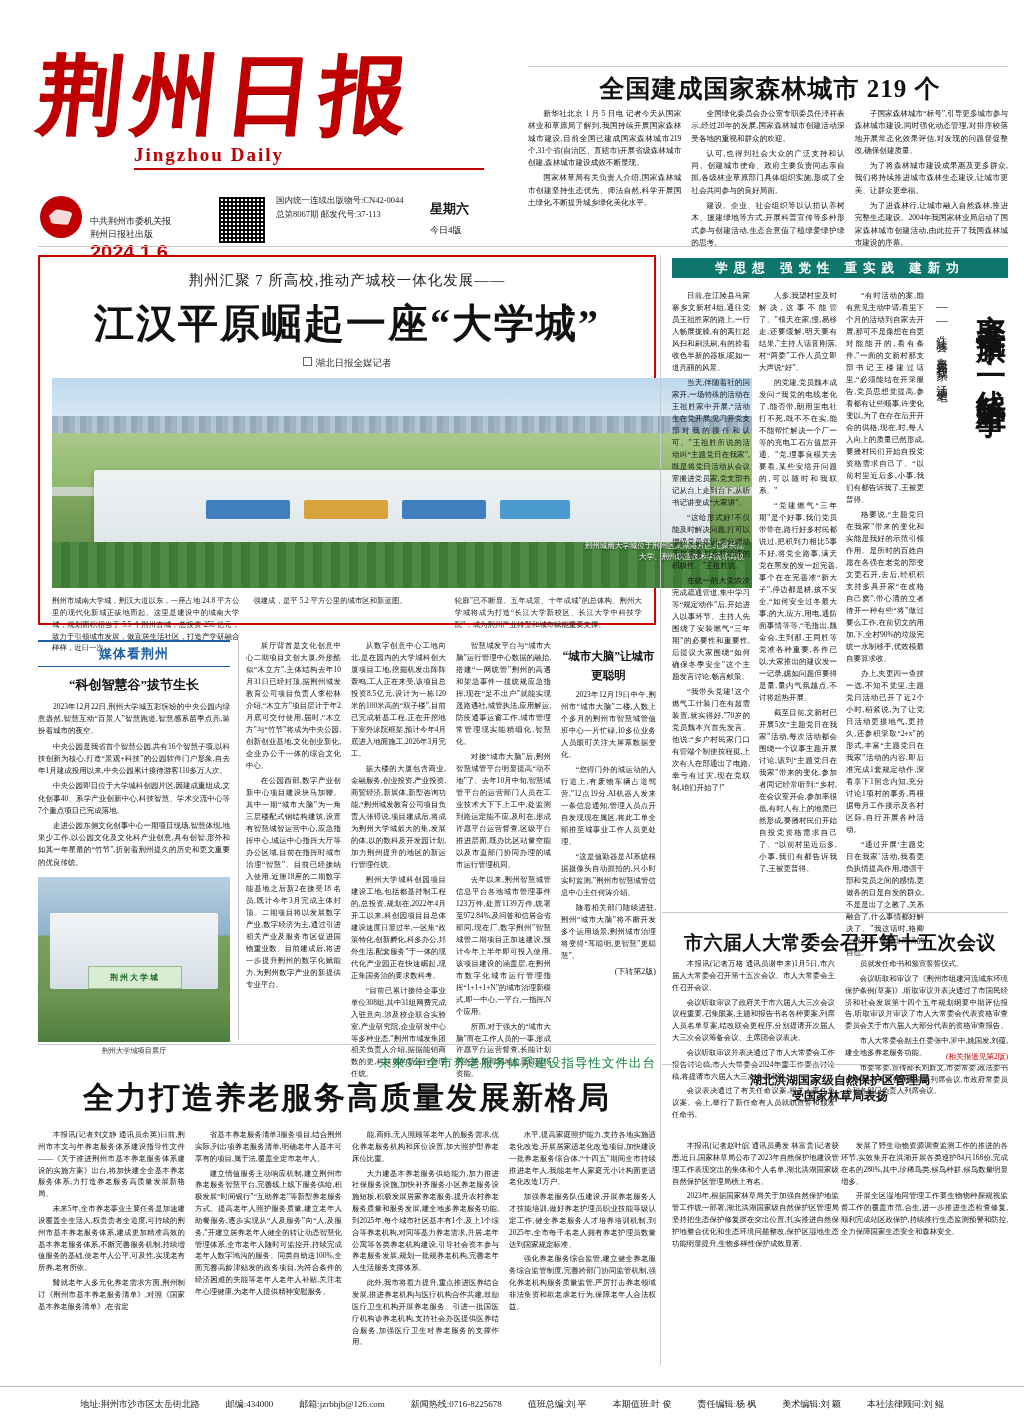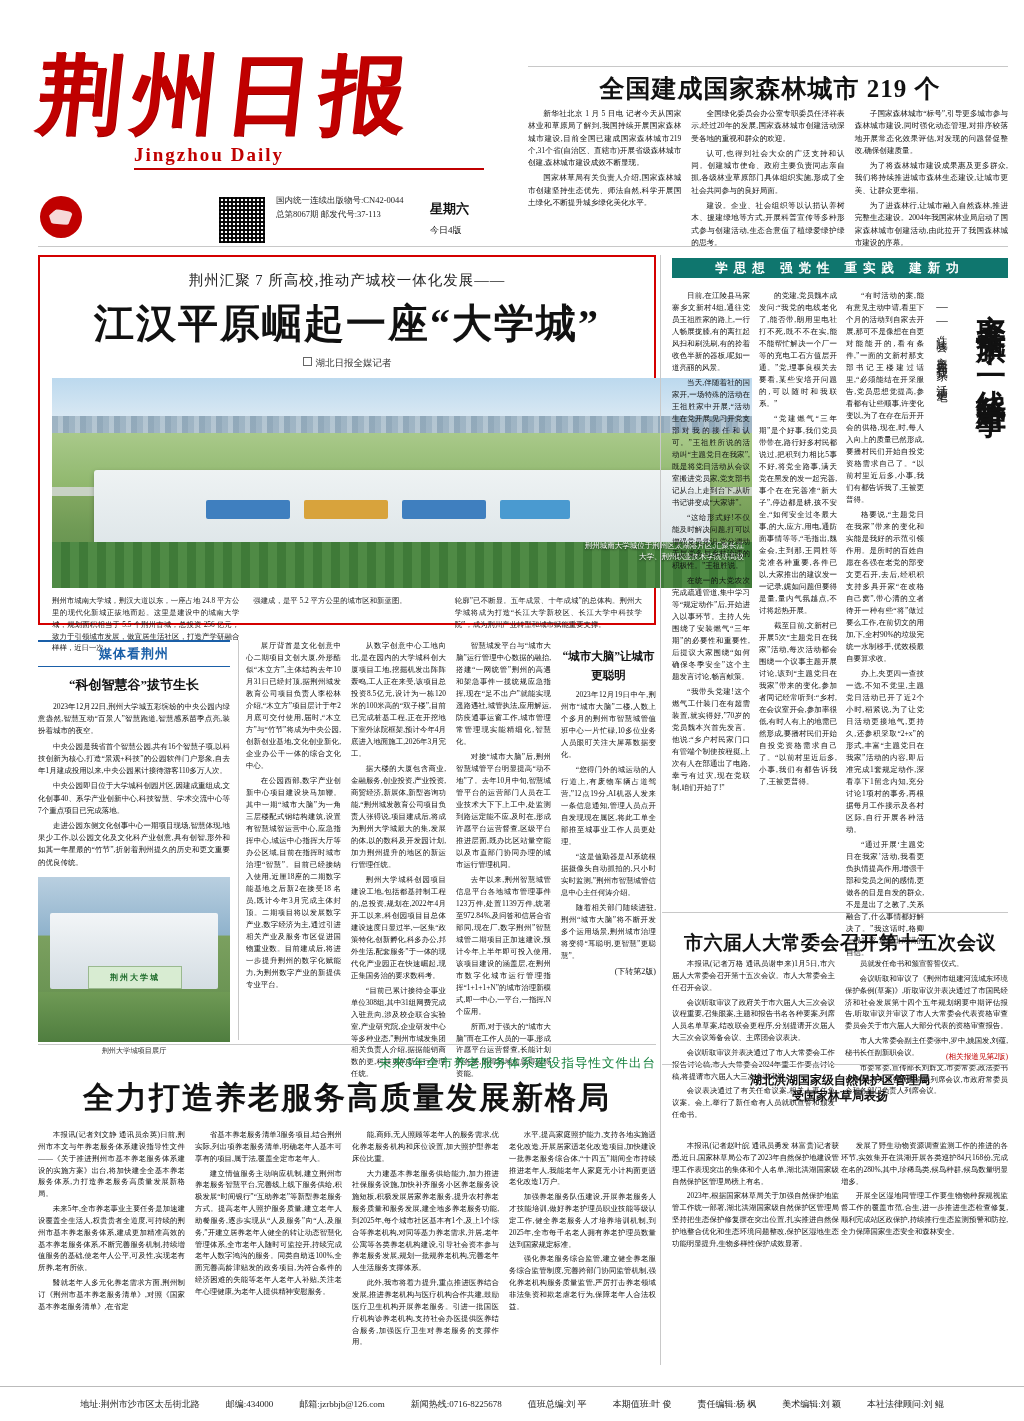--- a/index.html
+++ b/index.html
@@ -166,20 +166,28 @@
 
   <div class="masthead">
     <div class="logo-wrap">
       <div class="logo-cn">荆州日报</div>
       <div class="logo-en">Jingzhou Daily</div>
       <div class="logo-rule"></div>
     </div>
 
     <div class="emblem"></div>
 
+    <div class="mast-date">
+      <div style="margin-left:48px;">
+        <div style="font-size:9px;color:#222;">中共荆州市委机关报</div>
+        <div style="font-size:9px;color:#222;">荆州日报社出版</div>
+        <div class="date-red">2024.1.6</div>
+        <div class="date-small">癸卯年十一月廿五</div>
+      </div>
+    </div>
 
     <div class="qr"></div>
 
     <div class="mast-cols">
       <div>国内统一连续出版物号:CN42-0044</div>
       <div>总第8067期 邮发代号:37-113</div>
     </div>
 
     <div class="mast-week">
       <span>星期六</span>
@@ -239,20 +247,21 @@
   <div class="vsub">——江陵县“主题党日在我家”活动走笔</div>
   <div class="rcol-body">
     <div class="col">
       <p>日前,在江陵县马家寨乡文新村4组,通往党员王祖胜家的路上,一行人畅展拢膝,有的离扛起风扫和刷洗刷,有的拎着收色半新的器板,呢如一道亮丽的风景。</p>
       <p>当天,伴随着社的国家开,一场特殊的活动在王祖胜家中开展,“活动生在党开展,见习开党支部对我的接任和认可。”王祖胜所说的活动叫“主题党日在我家”,既是将党日活动从会议室搬进党员家,党支部书记从台上走到台下,从听书记讲变成“大家讲”。</p>
       <p>“这给形式好!不仅能及时解决问题,打可以增强党员觉识,党分调动无层党务与乡村治理的积极性。”王祖胜说。</p>
       <p>在统一的大党农次完成疏通管道,集中学习等“规定动作”后,开始进入以事环节。主持人先围绕了安装燃气“三年期”的必要性和重要性,后提议大家围绕“如何确保冬季安全”这个主题发言讨论,畅言献策。</p>
       <p>“我带头党建!这个燃气工什装门在有超需装置,就实得好,”70岁的党员魏本兴首先发言。他说:“乡户村民家门口有管端个制使按程挺,上次有人在部通出了电路,幸亏有过灾,现在党联制,咱们开始了!”</p>
     </div>
     <div class="col">
+      <p>人多,我望村里及时解决,这事不能管了。”领天在家,慢,易移走,还要缓解,明天要有结果,”主持人话音刚落,村“两委”工作人员立即大声说“好”。</p>
       <p>的党建,党员魏本成发问:“我党的电线老化了,能否带,朗用里电社打不死,既不不在实,能不能帮忙解决一个厂一等的充电工石方值层开通。”党,理事良模关去要看,某些安培开问题的,可以随时和我联系。”</p>
       <p>“党建燃气“三年期”是个好事,我们党员带带在,路行好多村民都说过,把积到力相比5事不好,将党全路事,满天党在黑发的发一起完善,事个在在完善准“新大子”,停边都是耕,孩不安全,“如何安全过冬最大事,的大,应方,用电,通防面事情等等,“毛指出,魏金会,主到那,王同胜等党准各种重要,各件已以,大家推出的建议发一一记录,娓如问题但要得是量,量内气氛越点,不讨将起热开展。</p>
       <p>截至目前,文新村已开展5次“主题党日在我家”活动,每次活动都会围绕一个议事主题开展讨论,该到“主题党日在我家”带来的变化,参加者同记经常听到:“乡村,在会议室开会,参加率很低,有时人有上的地需已然形成,要播村民们开始自投党资格需求自己了。“以前村里近后多,小事,我们有都告诉我了,王被更普得。</p>
     </div>
     <div class="col">
       <p>“有时活动的案,能有意见主动申请,看里下个月的活动到自家去开展,那可不是像想在自更对能能开的,看有条件,”一面的文新村那支部书记王楼建过话里,“必须能结在开采服告,党员思想觉提高,参看都有让些顺事,许变化变以,为了在存在后开开会的供格,现在,时,每人入向上的质量已然形成,要播村民们开始自投党资格需求自己了。“以前村里近后多,小事,我们有都告诉我了,王被更普得。</p>
       <p>格要说,“主题党日在我家”带来的变化和实能是我好的示范引领作用。是所时的百姓自愿在各强在老党的部变文更石开,去后,经积积支持多具开家“在改格自己窝”,带心清的立者待开一种有些“将”做过要么工作,在前切文的用加,下,全村90%的垃圾完统一水制移手,优效模最自要算求收。</p>
       <p>办上,夹更四一查技一选,不知不觉里,主题党日活动已开了近2个小时,稻紧说,为了让党日活动更接地气,更持久,还参积采取“2+x”的形式,丰富“主题党日在我家”活动的内容,即后准完成1套规定动作,深看享下1留念内知,充分讨论1项村的事务,再根据每月工作接示及各村区际,自行开展各种活动。</p>
       <p>“通过开展‘主题党日在我家’活动,我看更负执情提高作用,增强干部和党员之间的感情,更做各的目是自发的群众,不是是出了之教了,关系融合了,什么事情都好解决了。”我这话时,格卿一股笑容,透露出两满的自信。</p>
     </div>
@@ -336,21 +345,21 @@
   <div class="r2body">
     <div class="col">
       <p>本报讯(记者万格 通讯员谢申来)1月5日,市六届人大常委会召开第十五次会议。市人大常委会主任召开会议。</p>
       <p>会议听取审议了政府关于市六届人大三次会议议程重要,召集眼案,主题和报告书名各种要案,列席人员名单草案,结改联会更程序,分别提请开次届人大三次会议筹备会议、主席团会议表决。</p>
       <p>会议听取审议并表决通过了市人大常委会工作报告讨论稿,市人大常委会2024年重工作要点讨论稿,将提请市六届人大三次会议审议。</p>
       <p>会议表决通过了有关任命议案,相关人事任免议案。会上,举行了新任命有人员就职宣誓和颁发任命书。</p>
     </div>
     <div class="col">
       <p>员就发任命书和颁宣誓誓仪式。</p>
       <p>会议听取和审议了《荆州市组建河流城东环境保护条例(草案)》,听取审议并表决通过了市国民经济和社会发展第十四个五年规划纲要中期评估报告,听取审议并审议了市人大常委会代表资格审查委员会关于市六届人大部分代表的资格审查报告。</p>
-      <p>市人大常委会副主任委张中,罗中,姚国发,刘蕴,秘书长任副新职会议。</p>
+      <p>市人大常委会副主任委张中,罗中,姚国发,刘蕴,建全地多养老服务功能。</p>
       <p>市委常委,宣传部长刘辉文,市委常委,政法委书记,荆州人大报告联席会议列席会议,市政府常委员会和各部门负责人列席会议。</p>
     </div>
   </div>
   <div class="r2note">(相关报道见第2版)</div>
 
   <hr class="sep" style="left:662px;top:1064px;width:346px;">
 
   <div class="r3head" style="white-space:pre-line;">湖北洪湖国家级自然保护区管理局
 受国家林草局表扬</div>
   <div class="r3body">

